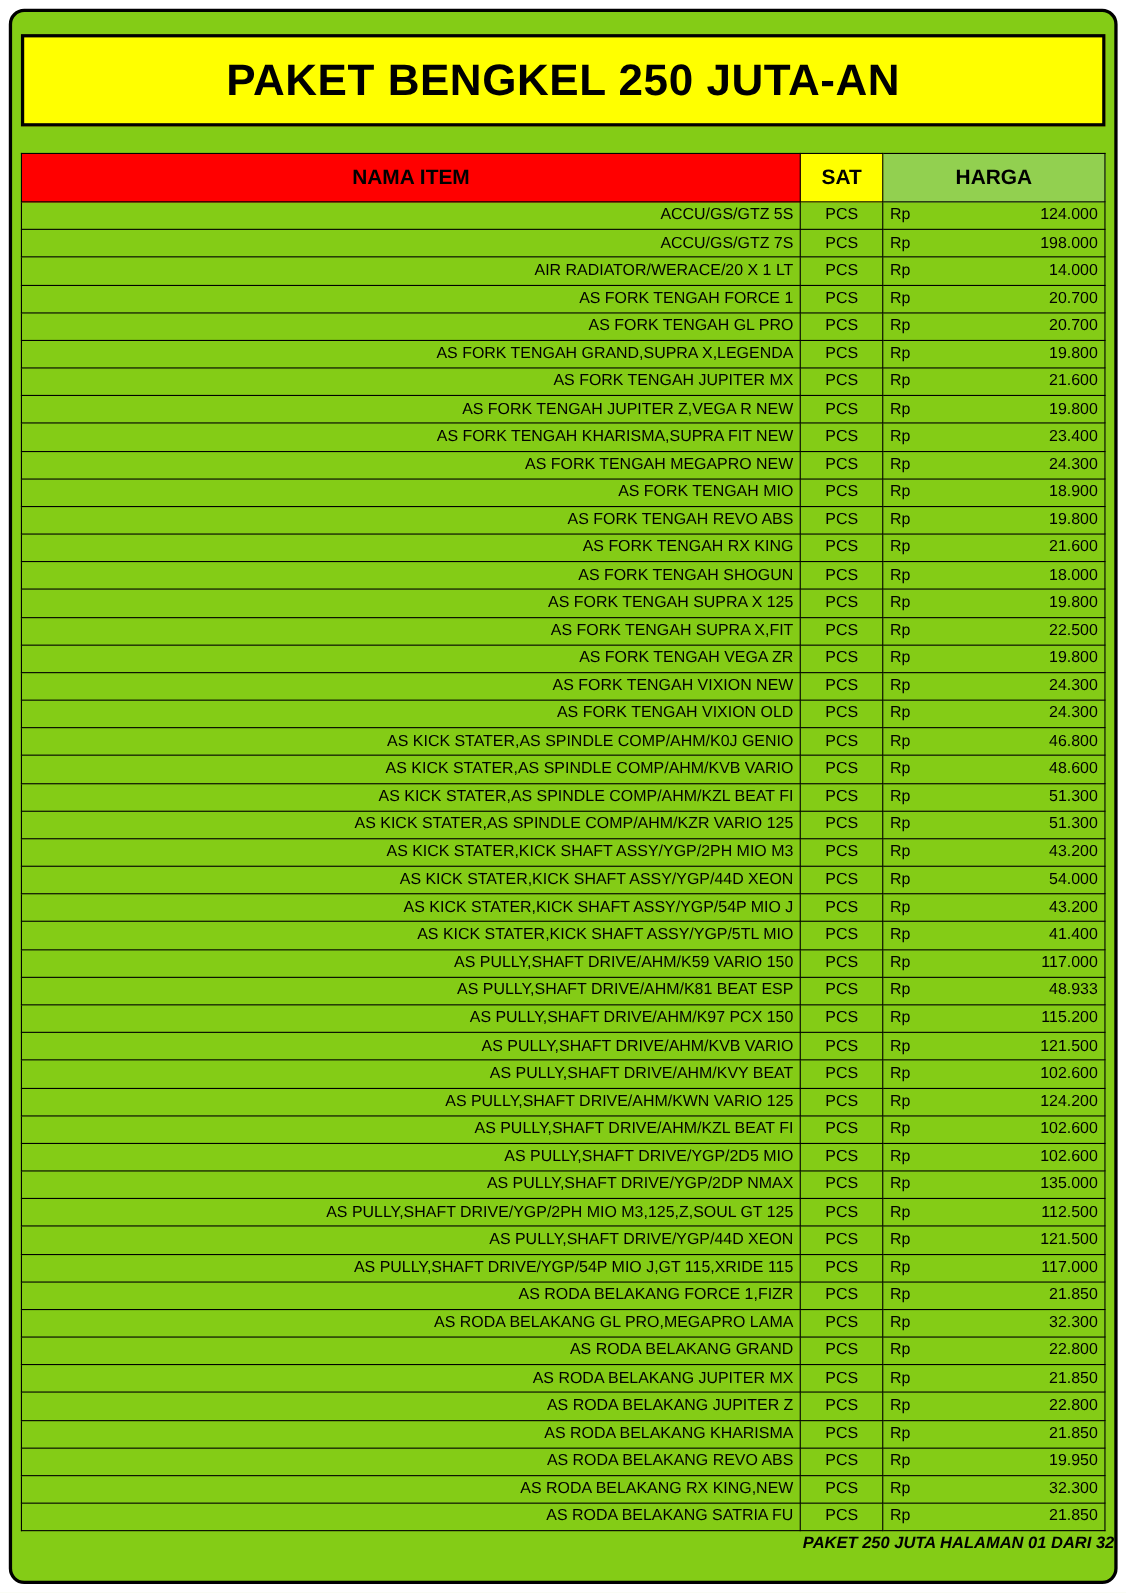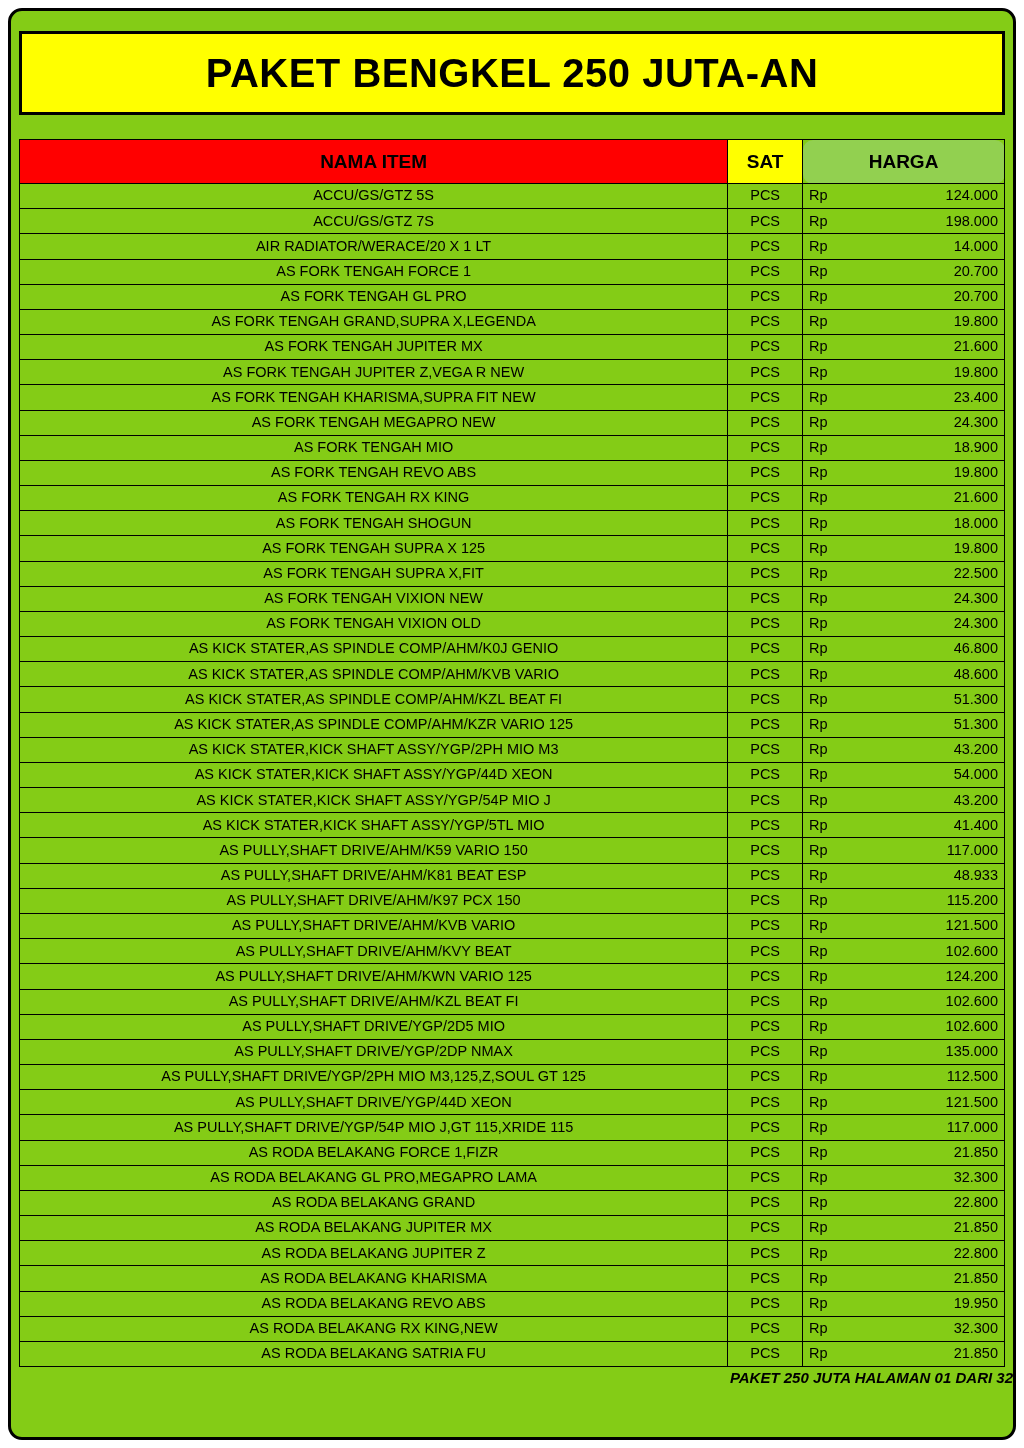--- a/index.html
+++ b/index.html
@@ -45,30 +45,30 @@
   th.col-price{ width: 20.5%; }
   table.price-table th {
     height: 44px;
     font-size: 19px;
     font-weight: bold;
     text-align: center;
     vertical-align: middle;
   }
   th.col-item  { background: var(--hdr-item-bg,  #ff0000); }
   th.col-unit  { background: var(--hdr-unit-bg,  #ffff00); }
-  th.col-price { background: var(--hdr-price-bg, #92d050); border-radius: 10px; }
+  th.col-price { background: var(--hdr-price-bg, #92d050); }
   table.price-table td {
     font-size: 14.5px;
     line-height: 1.2;
     padding: 3.4px 6px;
     vertical-align: middle;
     white-space: nowrap;
     overflow: hidden;
   }
-  td.cell-item { text-align: center; }
+  td.cell-item { text-align: right; }
   td.cell-unit { text-align: center; }
   td.cell-price .price-wrap {
     display: flex;
     justify-content: space-between;
     align-items: center;
   }
   .footer-note {
     margin-top: 2px;
     text-align: right;
     font-size: 15px;
@@ -247,20 +247,30 @@
           <td class="cell-item">AS FORK TENGAH SUPRA X,FIT</td>
           <td class="cell-unit">PCS</td>
           <td class="cell-price">
             <div class="price-wrap">
               <span>Rp</span>
               <span>22.500</span>
             </div>
           </td>
         </tr>
         <tr>
+          <td class="cell-item">AS FORK TENGAH VEGA ZR</td>
+          <td class="cell-unit">PCS</td>
+          <td class="cell-price">
+            <div class="price-wrap">
+              <span>Rp</span>
+              <span>19.800</span>
+            </div>
+          </td>
+        </tr>
+        <tr>
           <td class="cell-item">AS FORK TENGAH VIXION NEW</td>
           <td class="cell-unit">PCS</td>
           <td class="cell-price">
             <div class="price-wrap">
               <span>Rp</span>
               <span>24.300</span>
             </div>
           </td>
         </tr>
         <tr>

